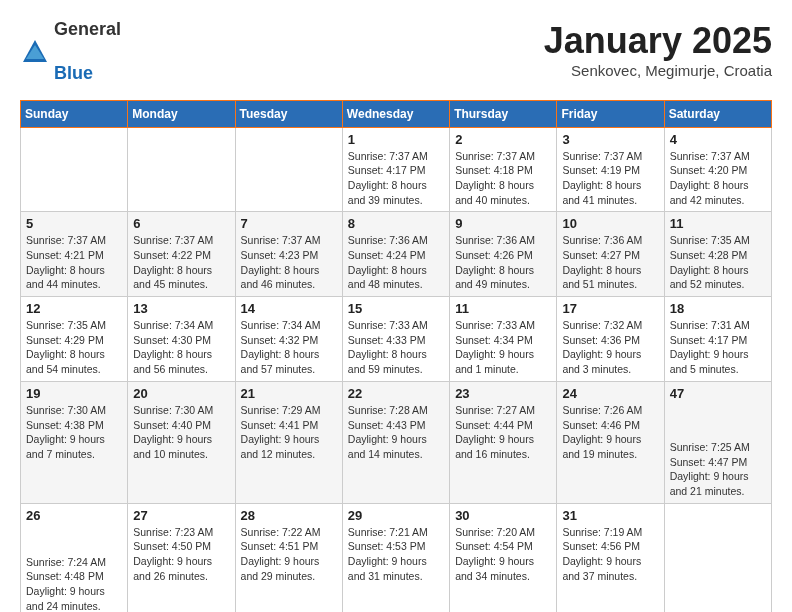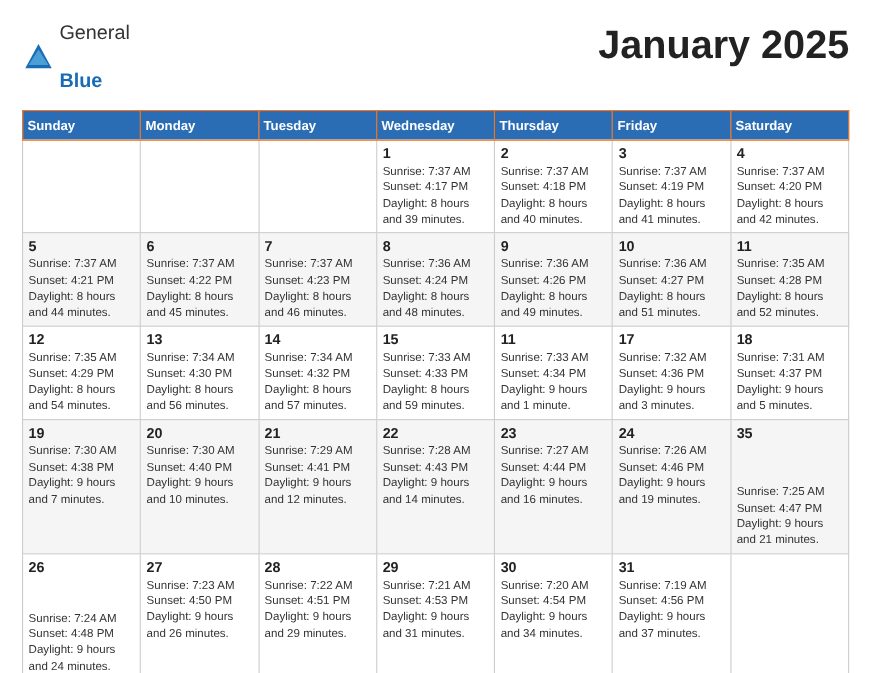--- a/index.html
+++ b/index.html
@@ -20,21 +20,21 @@
       display: flex;
       align-items: center;
     }
     .logo-text {
       display: flex;
       flex-direction: column;
       line-height: 1.1;
     }
     .logo-general {
       font-size: 18px;
-      font-weight: normal;
+      font-weight: bold;
       color: #333;
     }
     .logo-blue {
       font-size: 18px;
       font-weight: bold;
       color: #1a6bb5;
       margin-top: 24px;
     }
     .logo-icon {
       width: 30px;
@@ -103,20 +103,21 @@
       <polygon points="15,3 27,25 3,25" fill="#1a6bb5"></polygon>
       <polygon points="15,8 24,22 6,22" fill="#4a9fd5"></polygon>
     </svg>
     <div class="logo-text">
       <span class="logo-general">General</span>
       <span class="logo-blue">Blue</span>
     </div>
   </div>
   <div class="title-block">
     <div class="calendar-title">January 2025</div>
+    <div class="calendar-subtitle">Senkovec, Megimurje, Croatia</div>
   </div>
 </div>
 
 <table class="calendar">
   <thead>
     <tr>
     <th>Sunday</th>
         <th>Monday</th>
         <th>Tuesday</th>
         <th>Wednesday</th>
@@ -232,21 +233,21 @@
         </td>
         <td>
           <span class="day-num">17</span>
           <div class="day-info" style="white-space: pre-line;">Sunrise: 7:32 AM
 Sunset: 4:36 PM
 Daylight: 9 hours and 3 minutes.</div>
         </td>
         <td>
           <span class="day-num">18</span>
           <div class="day-info" style="white-space: pre-line;">Sunrise: 7:31 AM
-Sunset: 4:37 PM
+Sunset: 4:17 PM
 Daylight: 9 hours and 5 minutes.</div>
         </td>
       </tr>
       <tr>
         <td>
           <span class="day-num">19</span>
           <div class="day-info" style="white-space: pre-line;">Sunrise: 7:30 AM
 Sunset: 4:38 PM
 Daylight: 9 hours and 7 minutes.</div>
         </td>
@@ -274,21 +275,21 @@
 Sunset: 4:44 PM
 Daylight: 9 hours and 16 minutes.</div>
         </td>
         <td>
           <span class="day-num">24</span>
           <div class="day-info" style="white-space: pre-line;">Sunrise: 7:26 AM
 Sunset: 4:46 PM
 Daylight: 9 hours and 19 minutes.</div>
         </td>
         <td>
-          <span class="day-num">35</span>
+          <span class="day-num">47</span>
           <div class="day-info" style="white-space: pre-line; margin-top: 39px;">Sunrise: 7:25 AM
 Sunset: 4:47 PM
 Daylight: 9 hours and 21 minutes.</div>
         </td>
       </tr>
       <tr>
         <td>
           <span class="day-num">26</span>
           <div class="day-info" style="white-space: pre-line; margin-top: 32px;">Sunrise: 7:24 AM
 Sunset: 4:48 PM

